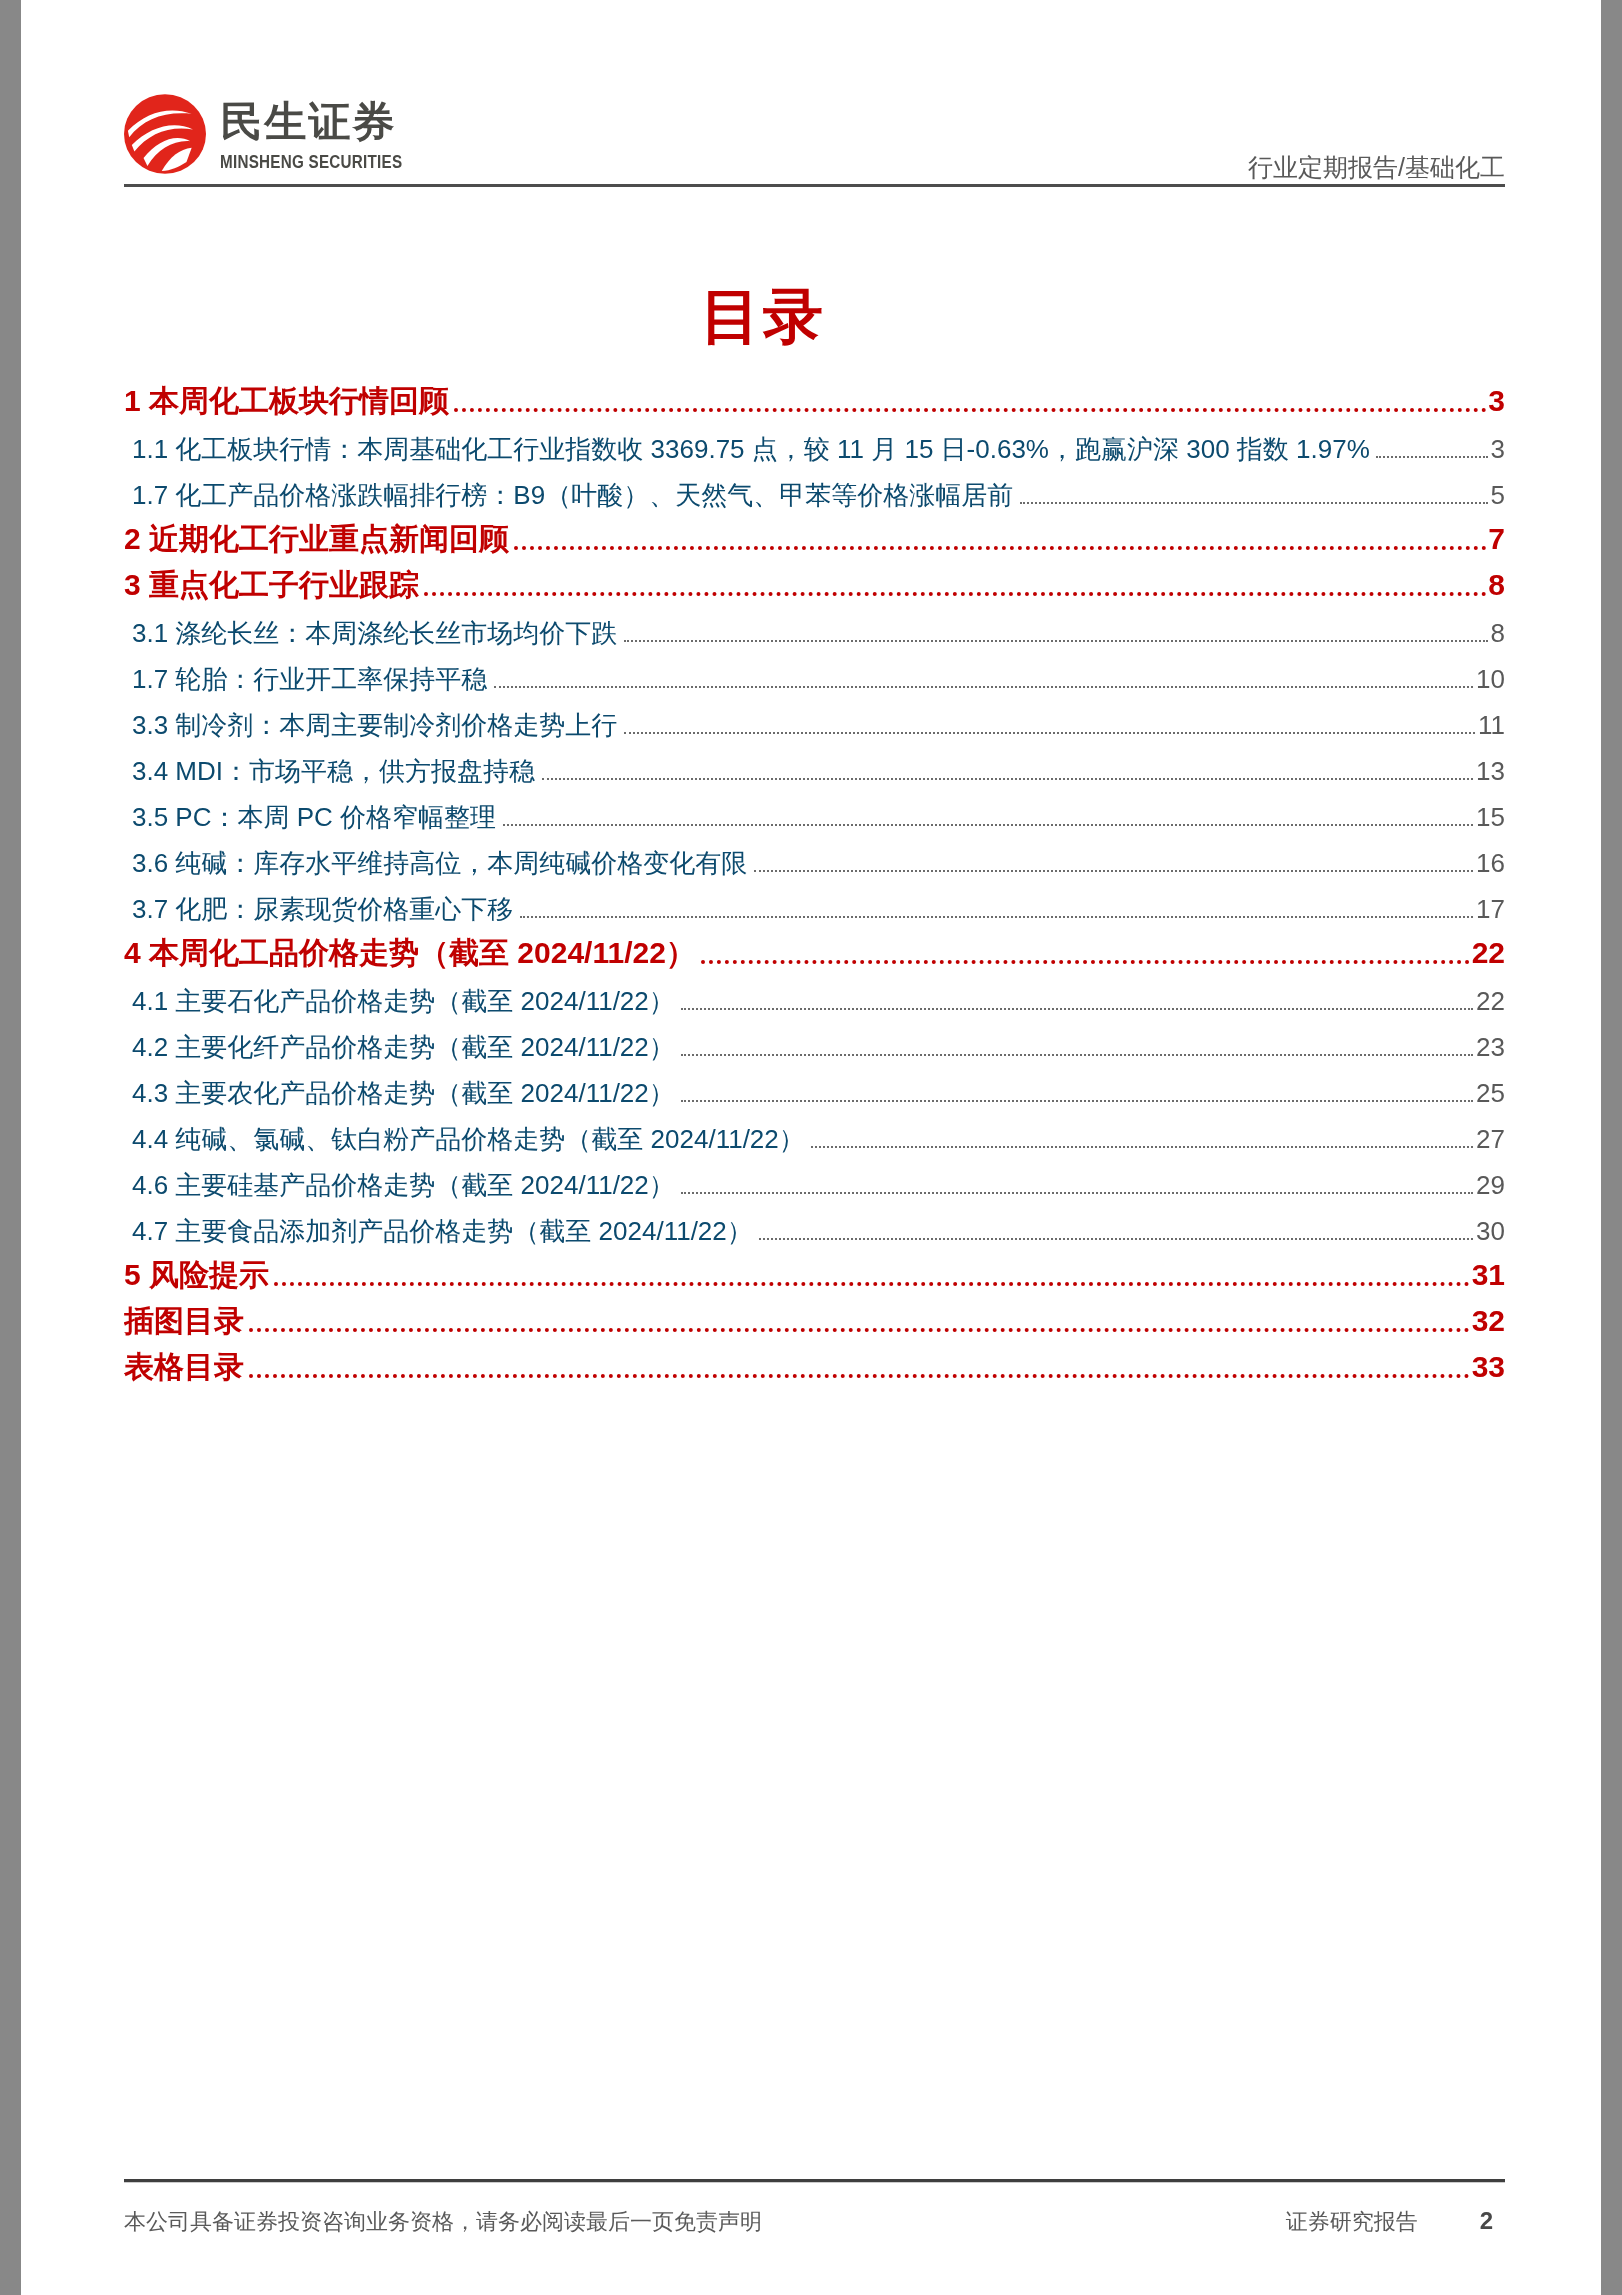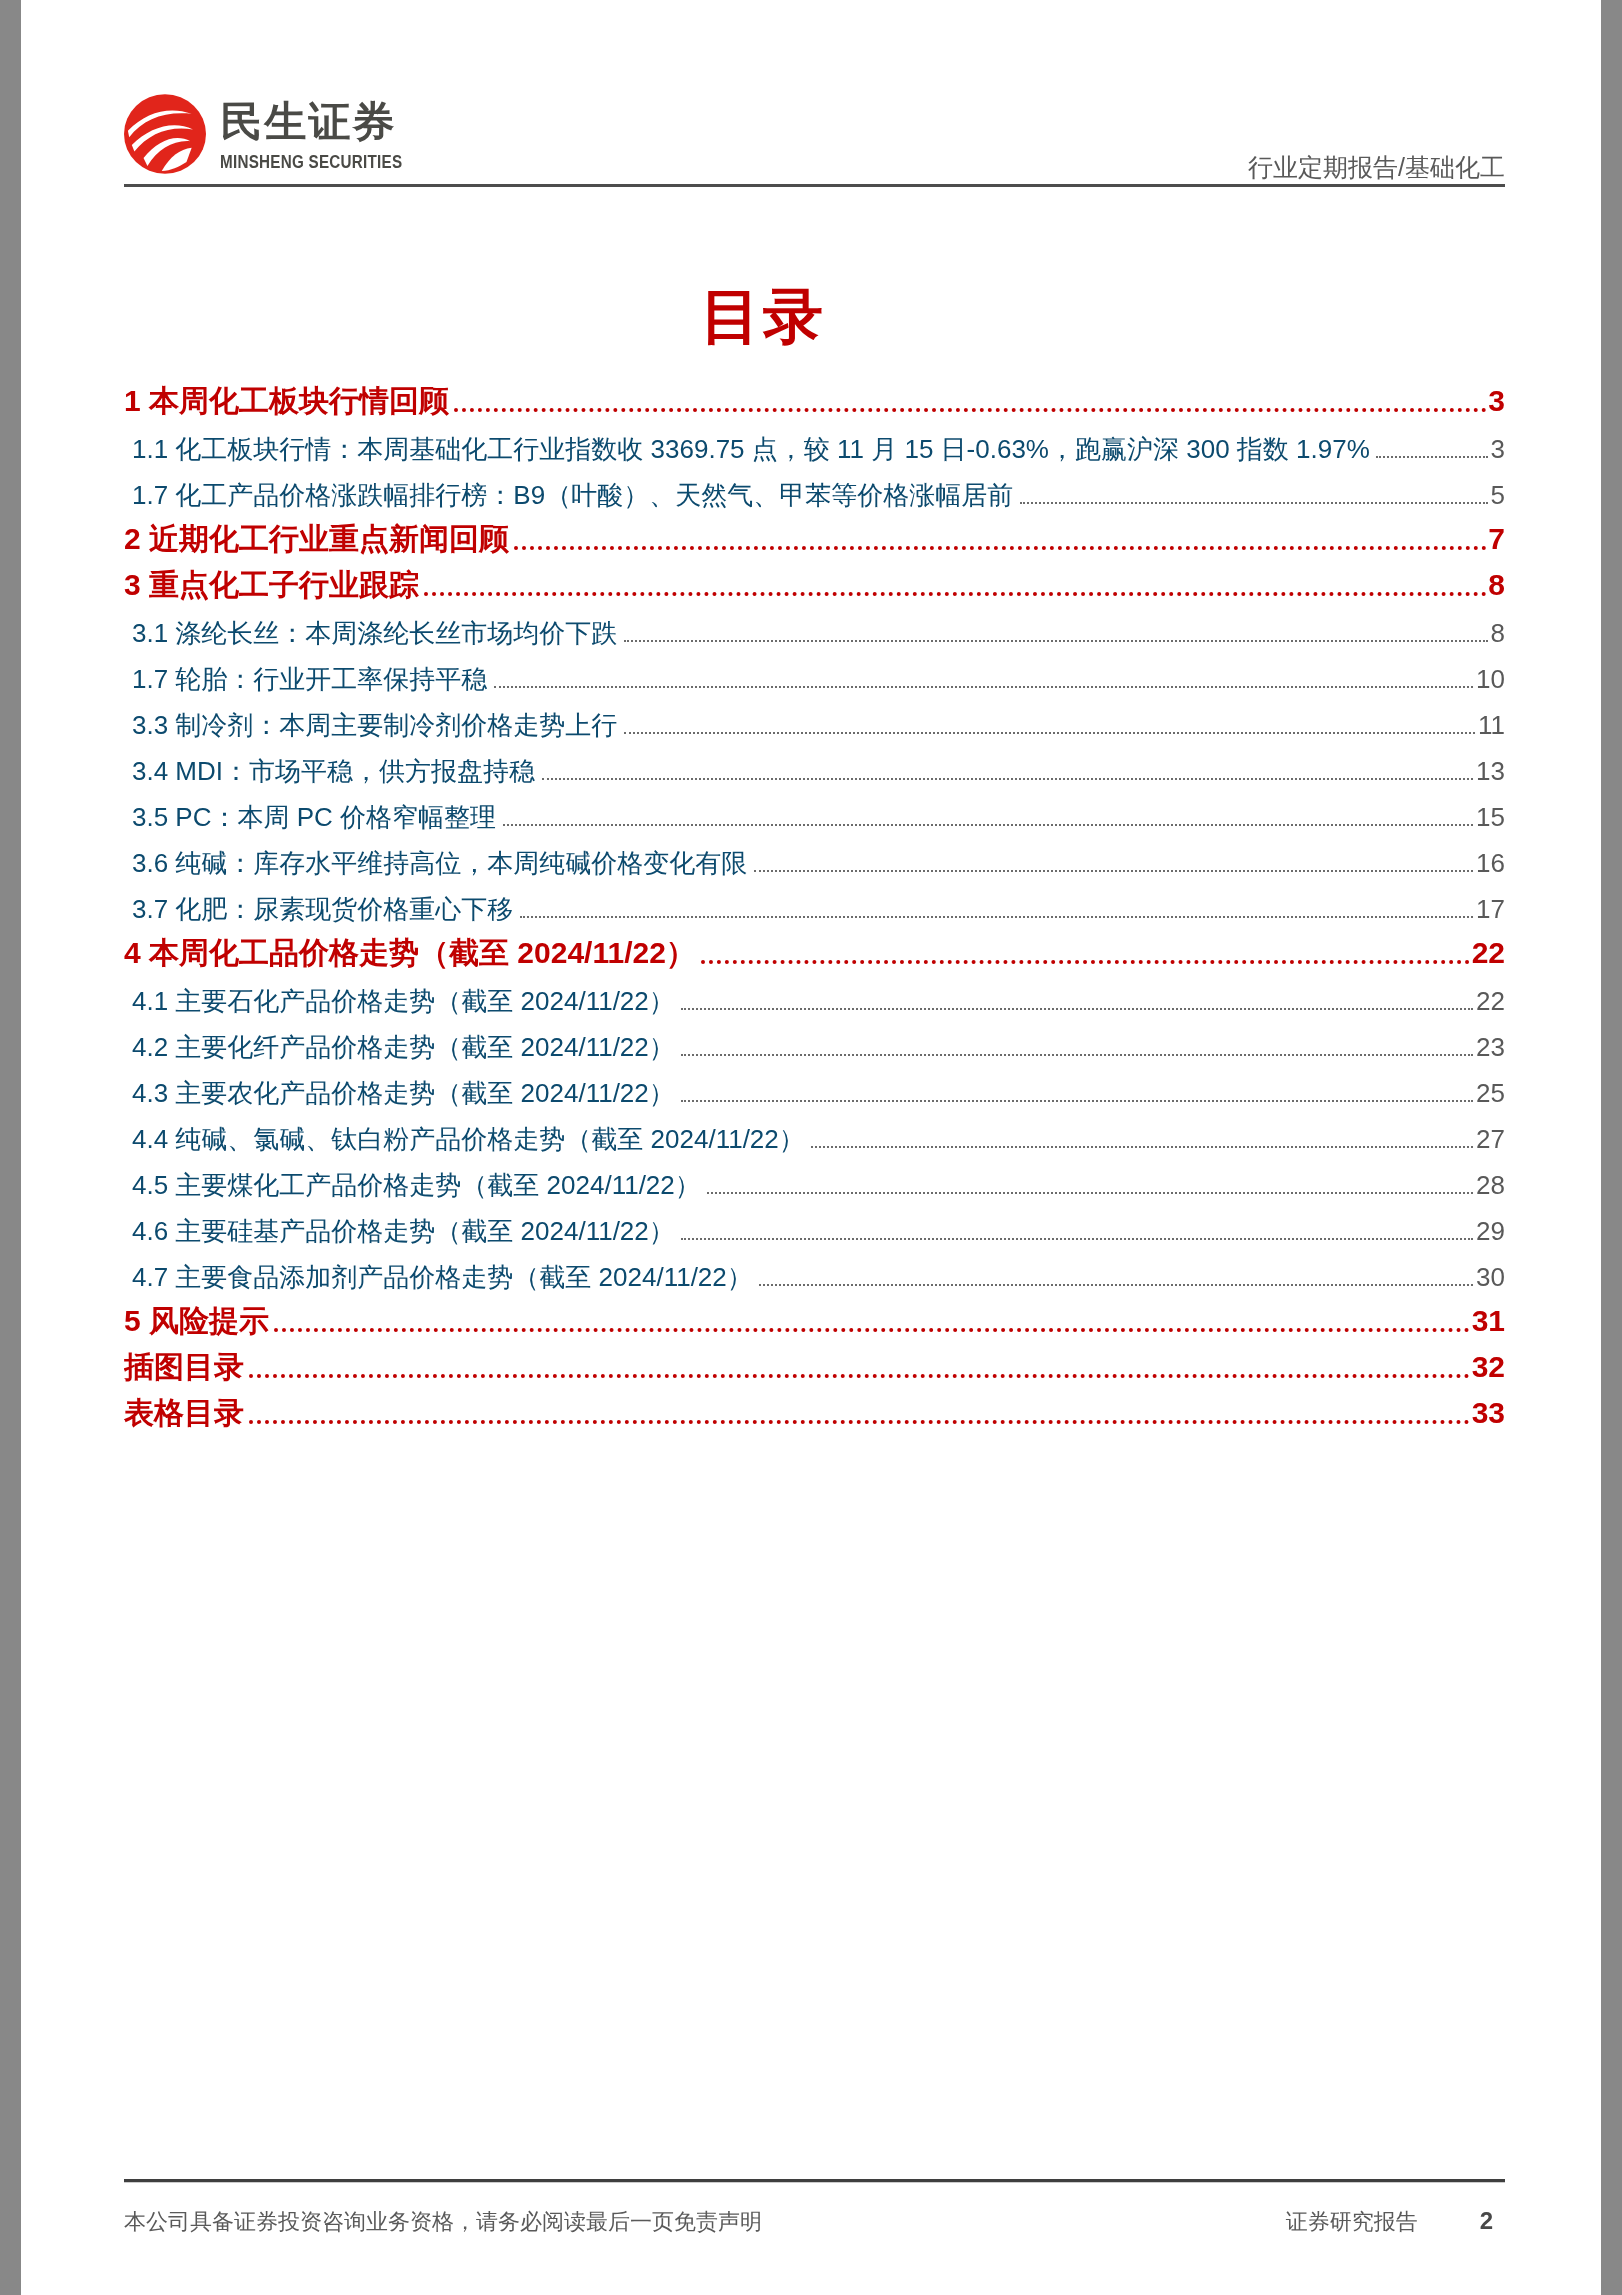--- a/index.html
+++ b/index.html
@@ -187,25 +187,20 @@
         <span class="lbl">4.3 主要农化产品价格走势（截至 2024/11/22）</span>
         <span class="leader"></span>
         <span class="pg">25</span>
       </div>
       <div class="toc-row lv2">
         <span class="lbl">4.4 纯碱、氯碱、钛白粉产品价格走势（截至 2024/11/22）</span>
         <span class="leader"></span>
         <span class="pg">27</span>
       </div>
       <div class="toc-row lv2">
-        <span class="lbl">4.5 主要煤化工产品价格走势（截至 2024/11/22）</span>
-        <span class="leader"></span>
-        <span class="pg">28</span>
-      </div>
-      <div class="toc-row lv2">
         <span class="lbl">4.6 主要硅基产品价格走势（截至 2024/11/22）</span>
         <span class="leader"></span>
         <span class="pg">29</span>
       </div>
       <div class="toc-row lv2">
         <span class="lbl">4.7 主要食品添加剂产品价格走势（截至 2024/11/22）</span>
         <span class="leader"></span>
         <span class="pg">30</span>
       </div>
       <div class="toc-row lv1">

